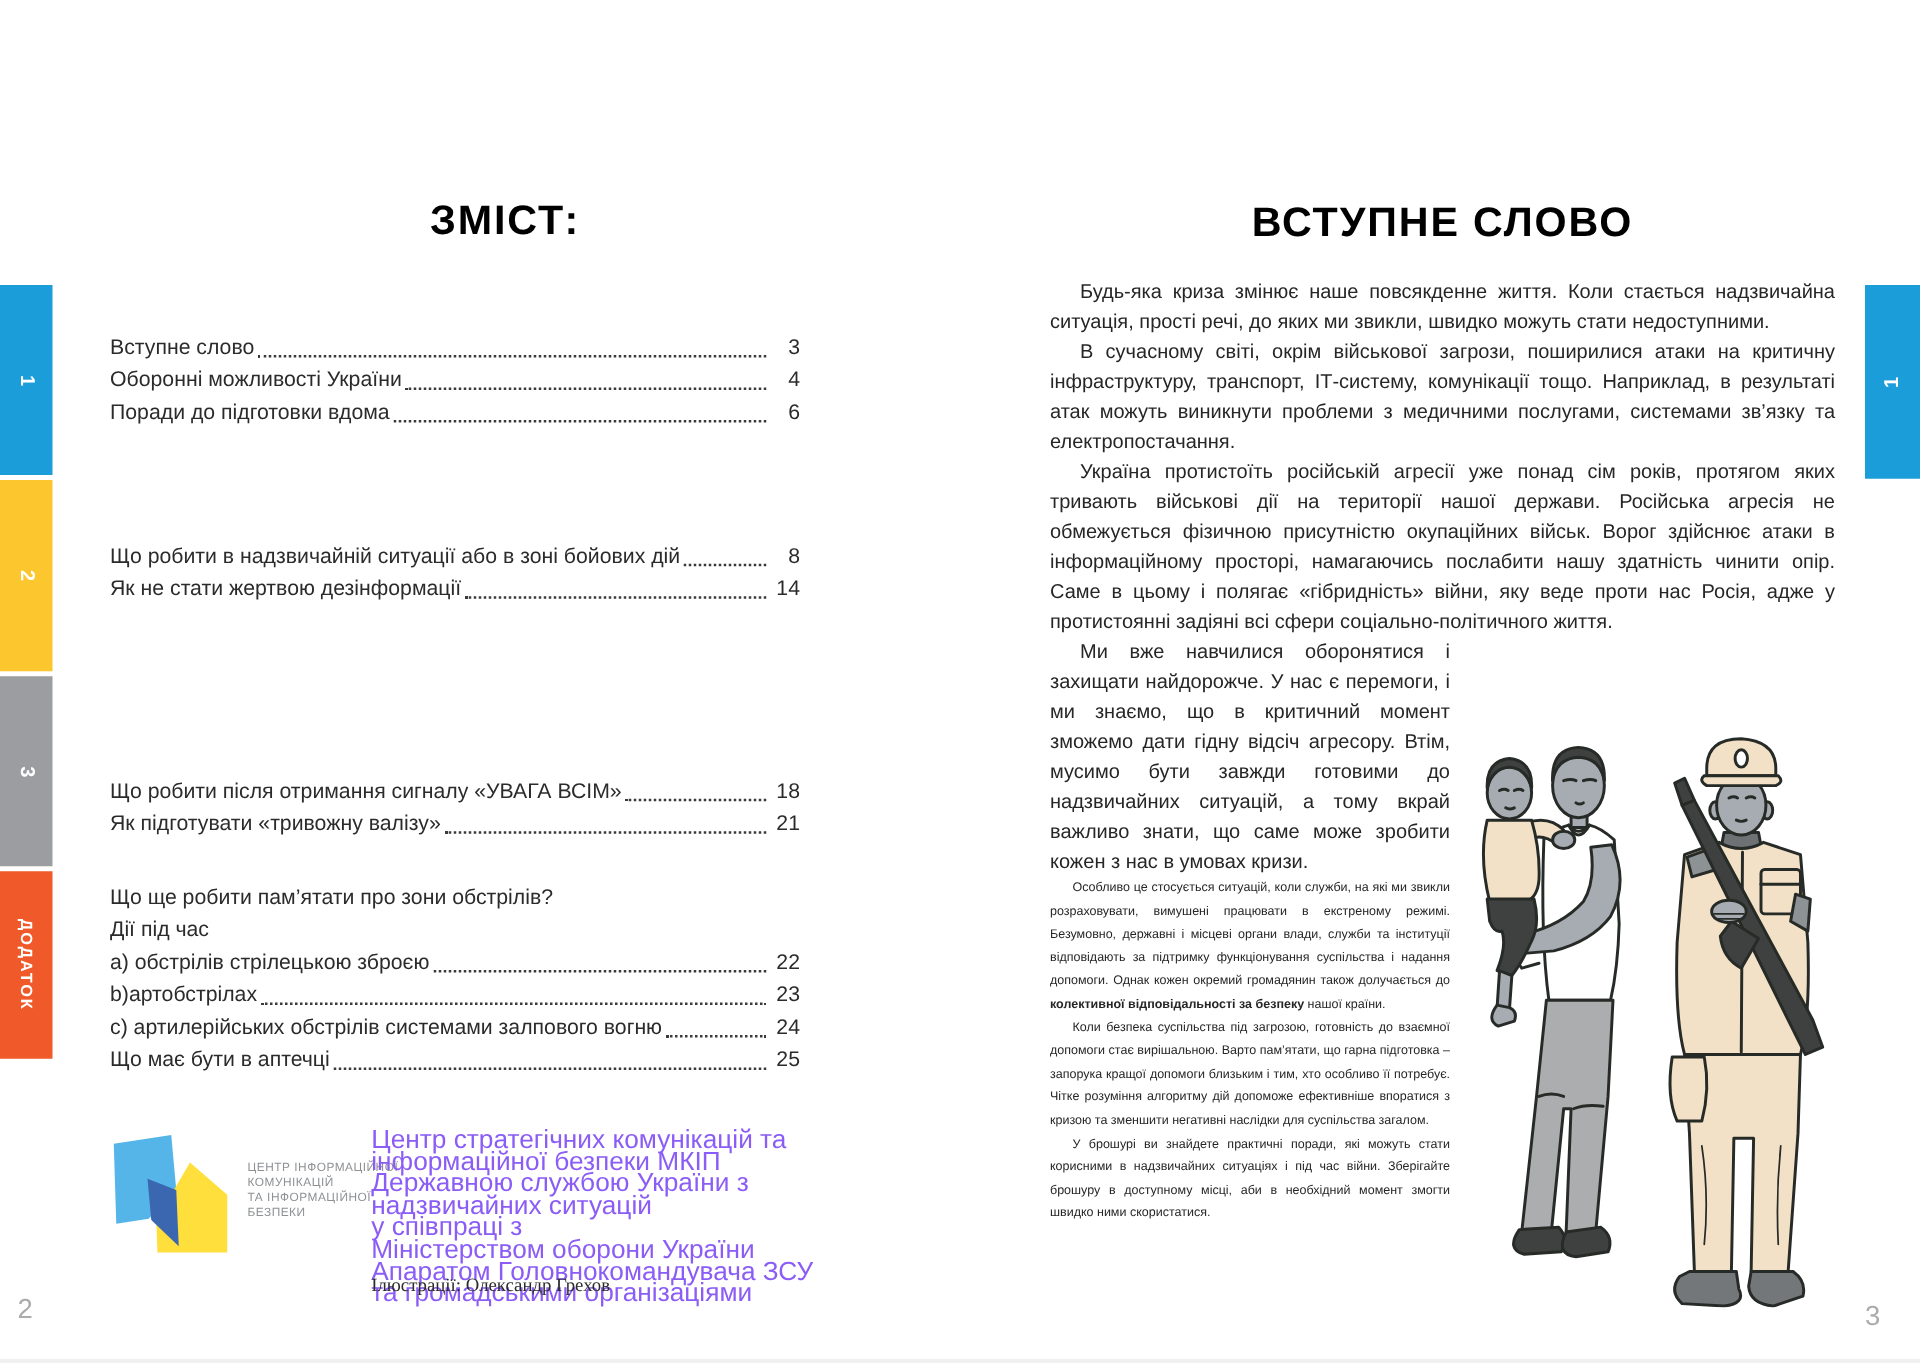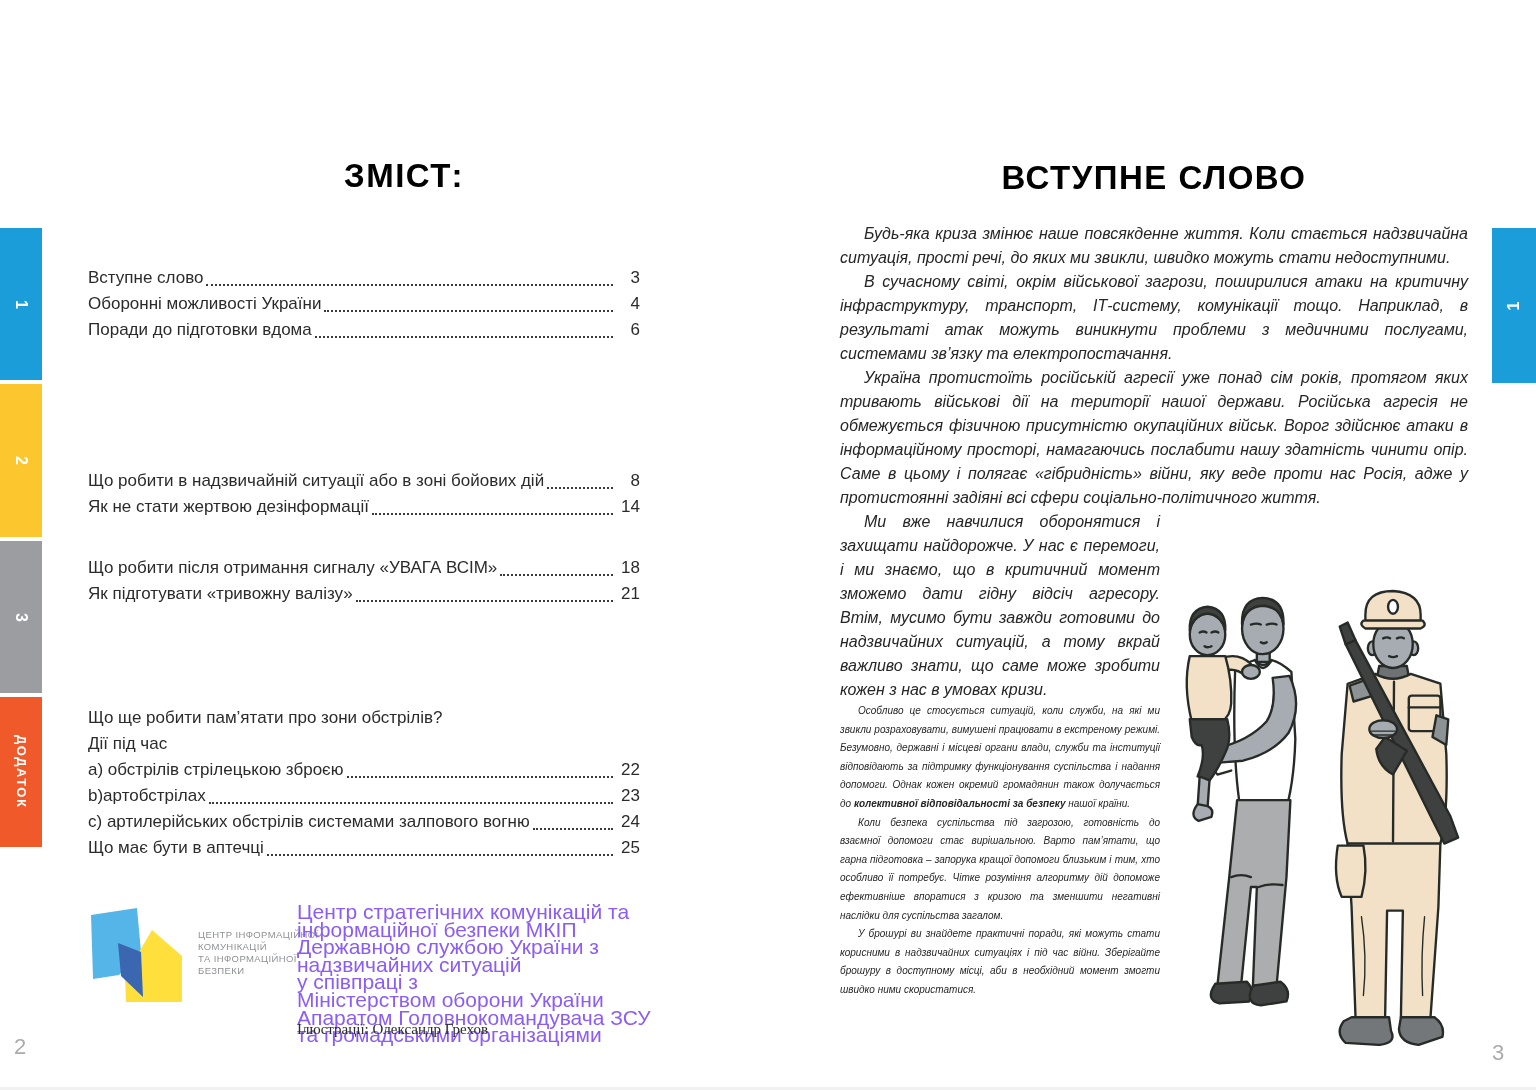--- a/index.html
+++ b/index.html
@@ -23,21 +23,21 @@
   .tab-4L{top:697px;height:150px;background:#F05A2B;}
   .tab-1R{top:228px;height:155px;background:#1A9DD9;}
 
   
   .page-title{margin:0;text-align:center;font-size:33px;font-weight:bold;
               color:#000000;letter-spacing:1.5px;line-height:40px;}
 
   
   .left-title{position:absolute;left:88px;top:156px;width:632px;}
   .toc-group{position:absolute;left:88px;width:552px;}
-  .toc-g1{top:265px;} .toc-g2{top:468px;} .toc-g3{top:555px;} .toc-g4{top:705px;}
+  .toc-g1{top:265px;} .toc-g2{top:432px;} .toc-g3{top:620px;} .toc-g4{top:705px;}
   .toc-row{display:flex;align-items:baseline;height:26px;line-height:26px;
            font-size:17px;color:#2b2b2b;}
   .toc-label{white-space:nowrap;}
   .toc-dots{flex:1;margin:0 3px 5px;border-bottom:2px dotted #3a3a3a;align-self:flex-end;}
   .toc-num{min-width:24px;text-align:right;}
 
   
   .publisher{position:absolute;left:90px;top:903px;width:620px;height:160px;}
   .logo-svg{position:absolute;left:0;top:4px;}
   .logo-caption{position:absolute;left:108px;top:26px;font-size:9.5px;line-height:12px;
@@ -47,21 +47,21 @@
 
   
   .pagenum{position:absolute;font-size:22px;color:#ABABAB;}
   .pn-left{left:14px;top:1034px;}
   .pn-right{left:1492px;top:1040px;}
 
   
   .right-page{position:absolute;left:840px;top:158px;width:628px;}
   .right-page .page-title{margin-bottom:24px;}
   .right-text p{margin:0;text-align:justify;text-indent:24px;
-                font-size:16px;line-height:24px;font-style:italic;}
+                font-size:16px;line-height:24px;}
   .right-text p.narrow{font-size:10px;line-height:18.6px;text-indent:18px;}
   .illu-float{float:right;width:296px;height:470px;margin:70px 0 0 12px;}
   .b{font-weight:bold;}
 </style>
 </head>
 <body>
 
 <div class="spread">
 
   <div class="tab tab-left tab-1L">

